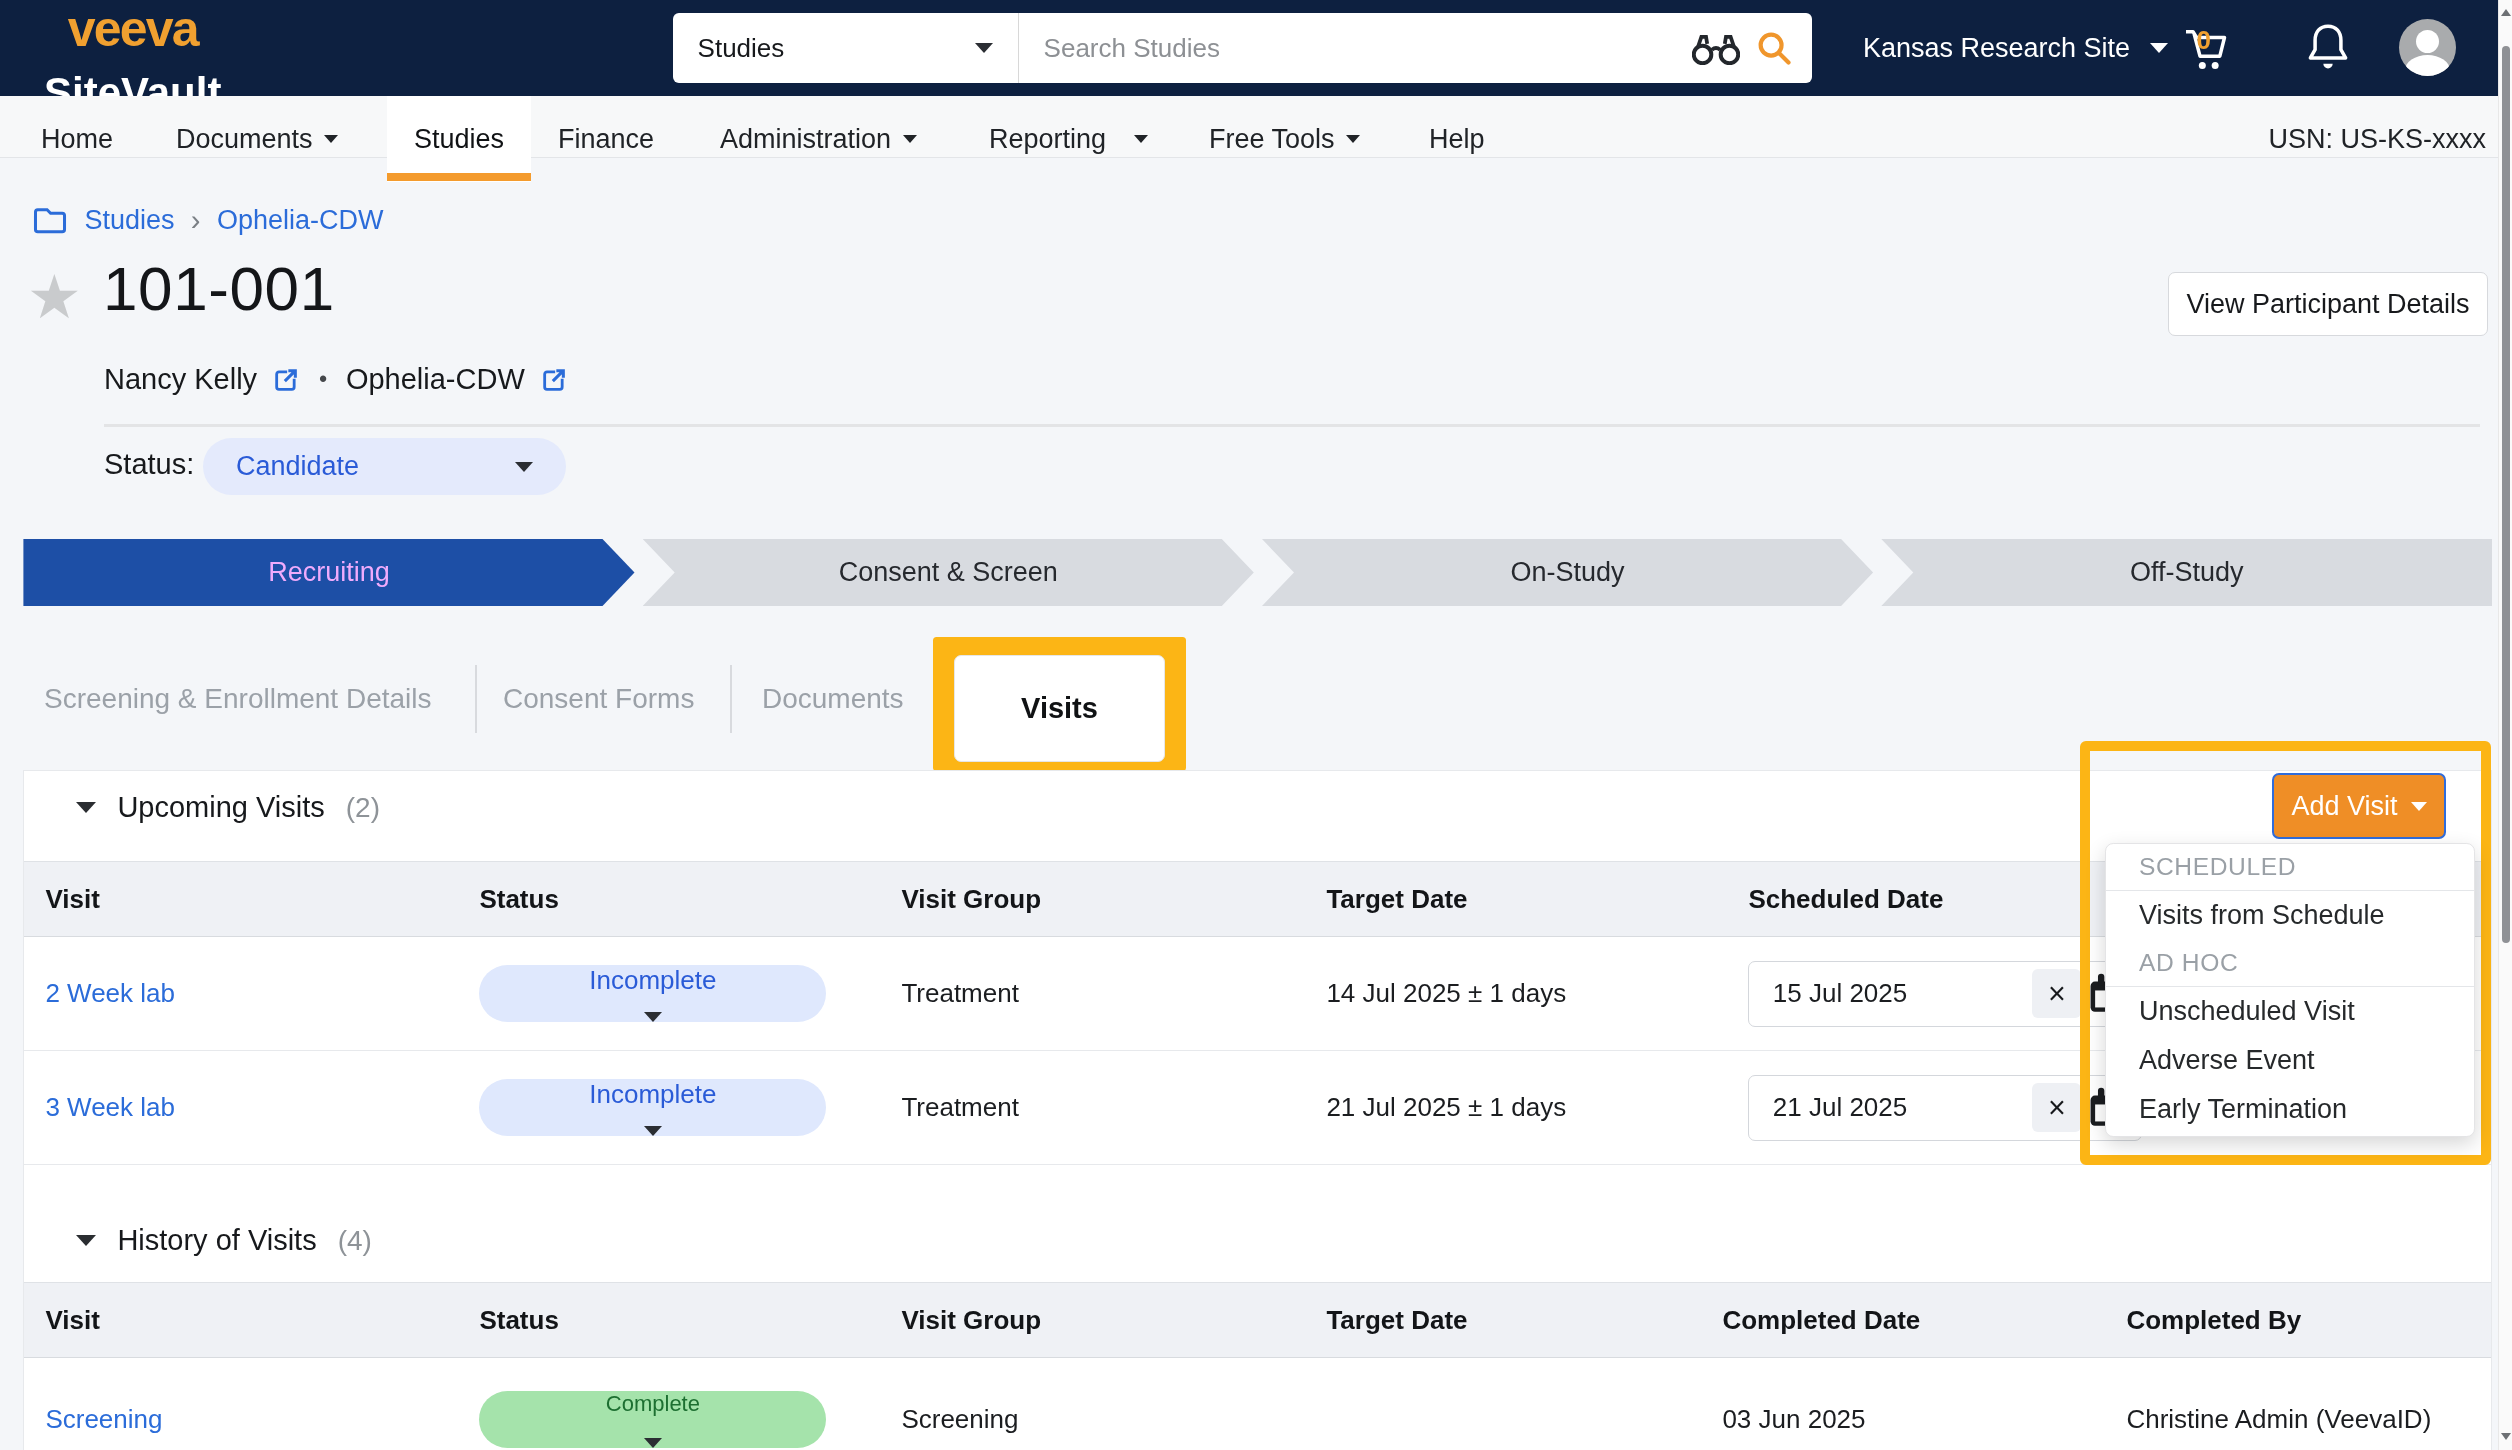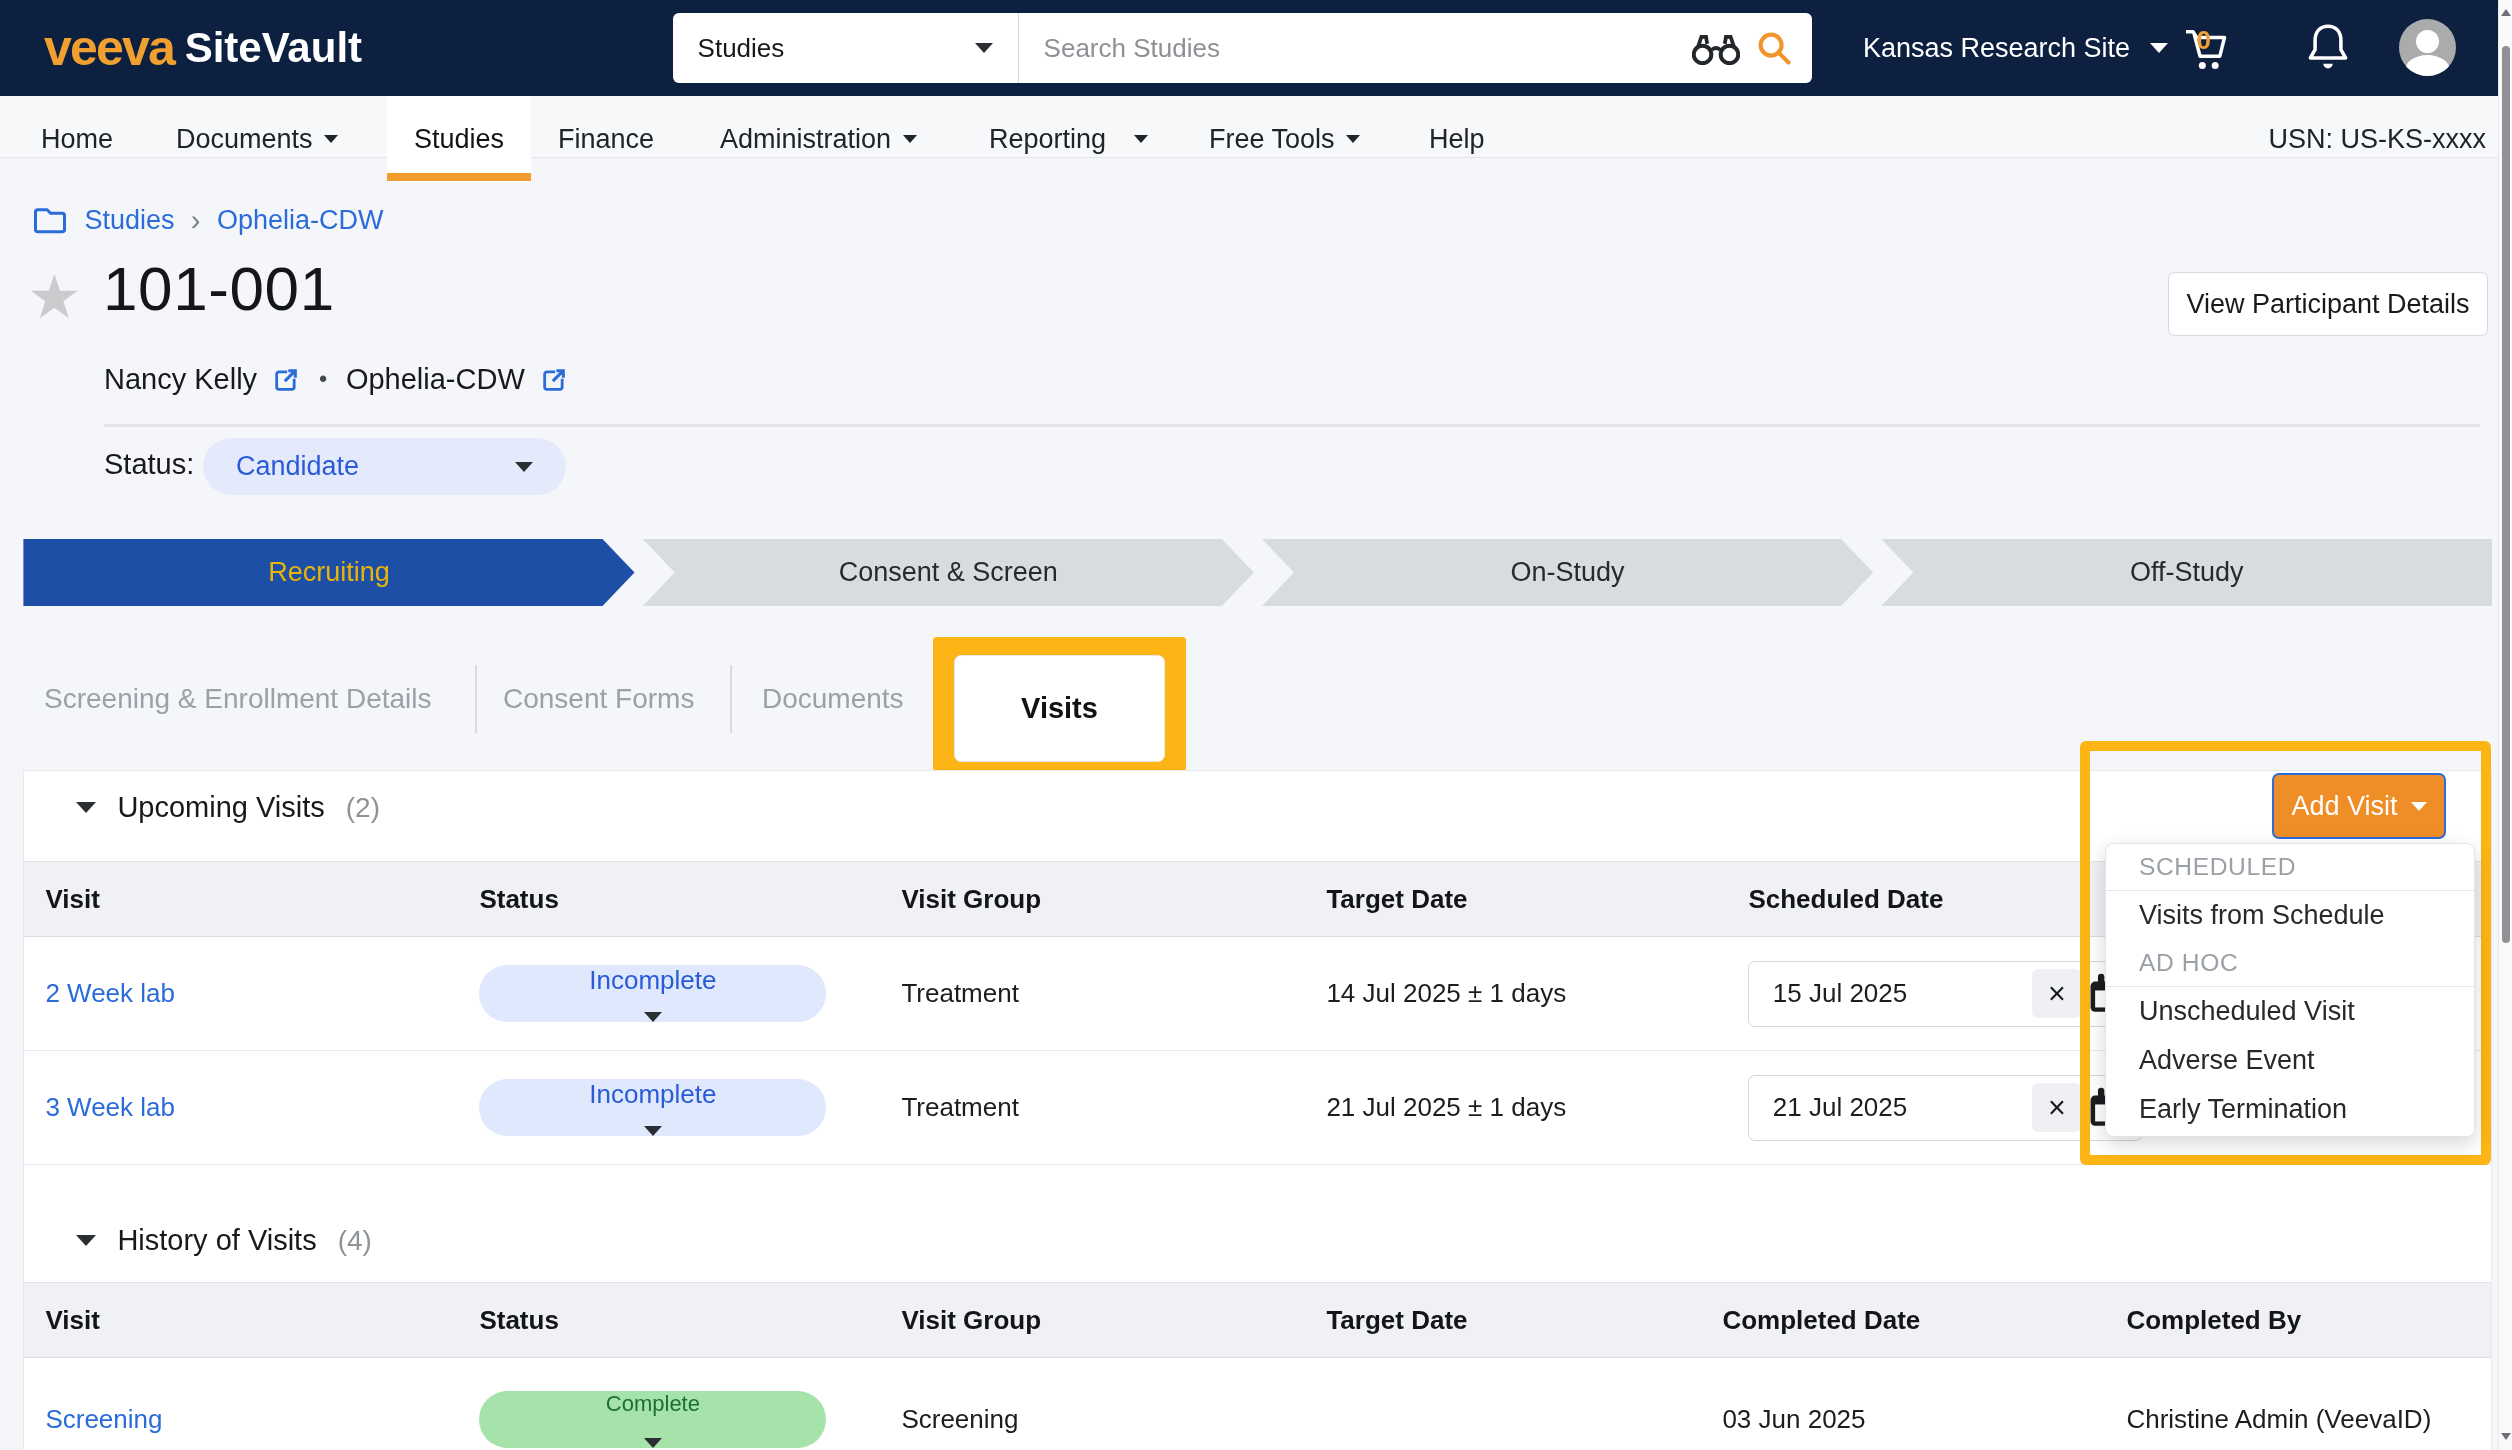--- a/index.html
+++ b/index.html
@@ -2,21 +2,21 @@
 <html style="font-size:9.4px"><head>
 <meta charset="utf-8">
 <style>
   * { margin:0; padding:0; box-sizing:border-box; }
   html,body { width:2512px; height:1451px; }
   body { font-family:"Liberation Sans", sans-serif; background:#f4f6f9; }
   #page { position:relative; width:2512px; height:1451px; overflow:hidden; background:#f4f6f9; }
 
   
   .topbar { position:absolute; left:0; top:0; width:2512px; height:96px; background:#0d2040; }
-  .brand { position:absolute; left:44px; top:0; height:96px; display:flex; align-items:center; gap:10.6px; }
+  .brand { position:absolute; left:44px; top:0; height:96px; display:flex; align-items:center; gap:10.6px;flex-direction:column; }
   .brand-veeva { color:#f0a030; font-size:50px; font-weight:bold; letter-spacing:-1.8px; }
   .brand-sv { color:#ffffff; font-size:42px; font-weight:600; letter-spacing:0px; }
   .search-wrap { position:absolute; left:673px; top:13px; width:1139px; height:70px; background:#ffffff; border-radius:5.9px; display:flex; align-items:center; overflow:hidden; }
   .scope { width:346px; height:100%; display:flex; align-items:center; justify-content:space-between; padding:0 24.6px; border-right:1.2px solid #d8d8d8; font-size:26px; color:#17191c; cursor:pointer; }
   .search-input { flex:1; height:100%; border:none; outline:none; font-size:26px; padding-left:24.6px; color:#333; font-family:"Liberation Sans",sans-serif; }
   .search-input::placeholder { color:#8d9094; }
   .search-icons { display:flex; align-items:center; gap:16.4px; padding-right:20px; }
   .caret { width:0; height:0; border-left:9.4px solid transparent; border-right:9.4px solid transparent; border-top:10.6px solid #2b2e33; }
   .caret.small { border-left-width:7.6px; border-right-width:7.6px; border-top-width:8.8px; }
   .caret.white { border-top-color:#ffffff; }
@@ -46,21 +46,21 @@
   .subtitle { position:absolute; left:104px; top:363px; display:flex; align-items:center; gap:15.2px; font-size:29px; color:#17191c; }
   .subtitle .dot { color:#44474b; font-size:23.4px; padding:0 3.5px; }
   .hdr-divider { position:absolute; left:104px; top:424px; width:2376px; height:2.9px; background:#e3e4e6; }
   .status-label { position:absolute; left:104px; top:448px; font-size:29px; color:#17191c; }
   .status-pill { position:absolute; left:203px; top:438px; width:363px; height:57px; border-radius:29px; background:#e4eafc; display:flex; align-items:center; justify-content:space-between; padding:0 33px; cursor:pointer; }
   .status-pill .val { font-size:27px; color:#2a5bd7; }
 
   
   .stages { position:absolute; left:23.4px; top:539px; width:2469px; height:67px; display:flex; gap:8.2px; }
   .stage { flex:1; display:flex; align-items:center; justify-content:center; font-size:27px; background:#d8dbe0; color:#26292e; }
-  .stage.first { clip-path:polygon(0 0, calc(100% - 32px) 0, 100% 50%, calc(100% - 32px) 100%, 0 100%); background:#1d4fa6; color:#eab308; }
+  .stage.first { clip-path:polygon(0 0, calc(100% - 32px) 0, 100% 50%, calc(100% - 32px) 100%, 0 100%); background:#1d4fa6; color:#f0abfc; }
   .stage.mid { clip-path:polygon(0 0, calc(100% - 32px) 0, 100% 50%, calc(100% - 32px) 100%, 0 100%, 32px 50%); }
   .stage.last { clip-path:polygon(0 0, 100% 0, 100% 100%, 0 100%, 32px 50%); }
 
   
   .subtab { position:absolute; top:666px; height:66px; display:flex; align-items:center; font-size:28px; color:#9ba1a8; cursor:pointer; }
   .subtab-sep { position:absolute; top:665px; width:1.8px; height:68px; background:#d8dade; }
   .visits-annot { position:absolute; left:933px; top:637px; width:253px; height:134px; background:#fcb515; border-radius:3.5px; }
   .visits-tab { position:absolute; left:21px; top:17.6px; width:211px; height:107px; background:#ffffff; border:0.6px solid #e6e6e6; border-radius:7px; display:flex; align-items:center; justify-content:center; font-size:29px; font-weight:bold; color:#101214; cursor:pointer; }
 
   

